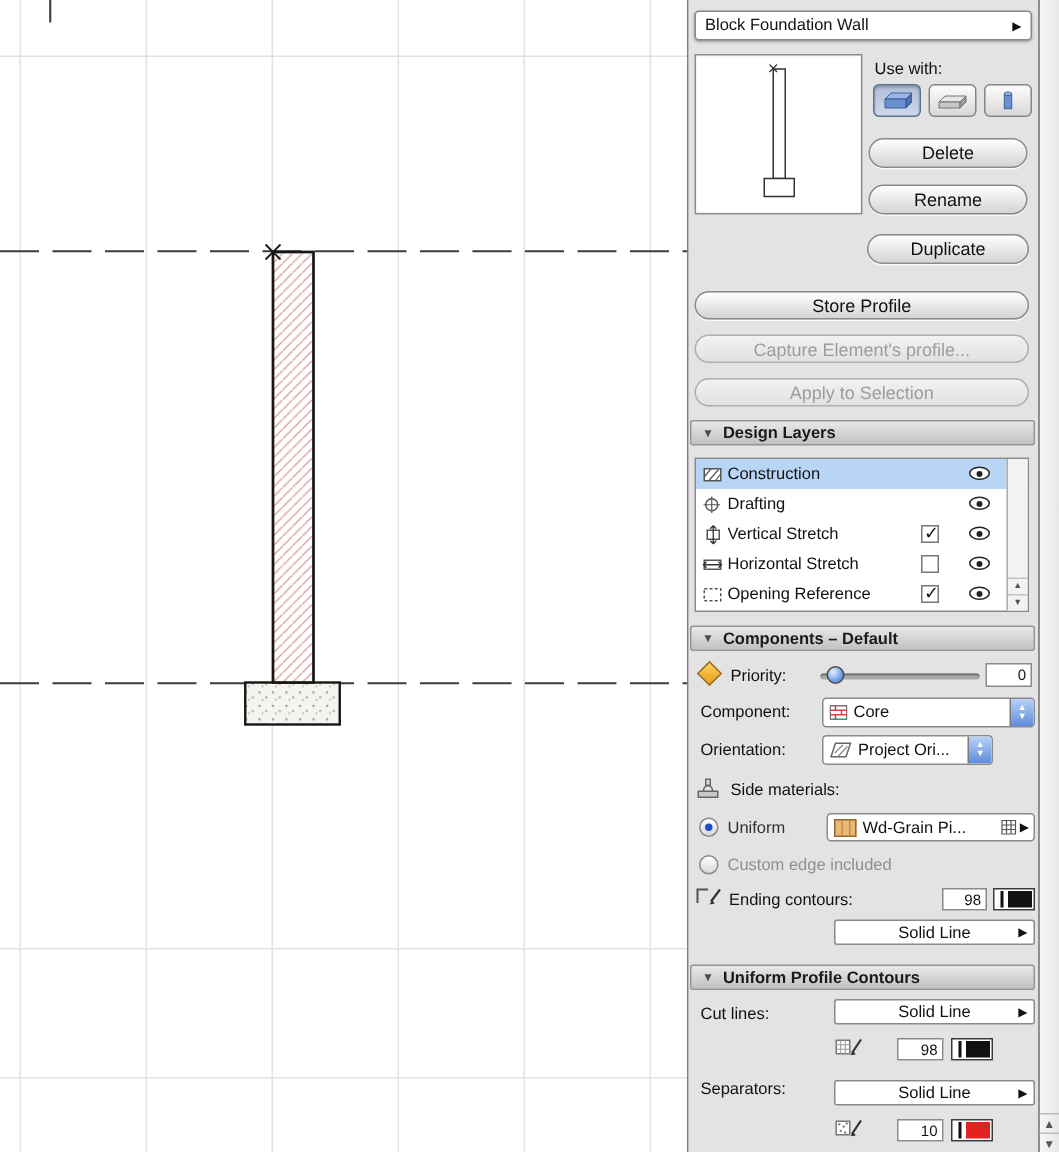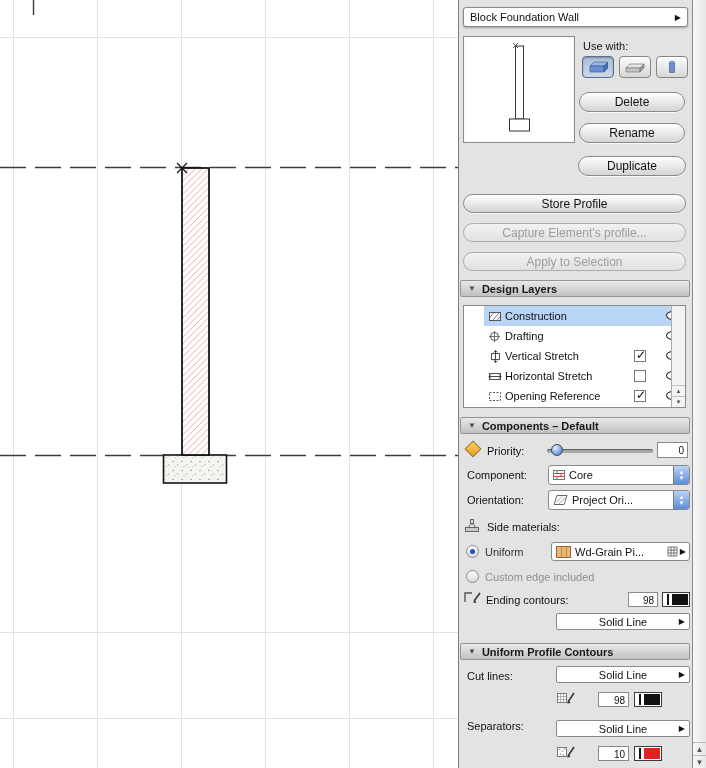--- a/index.html
+++ b/index.html
@@ -34,21 +34,21 @@
   #btn-duplicate{ left:119px; top:156px; width:108px; height:20px; }
   #btn-store    { left:4px;   top:194px; width:223px; height:19px; }
   #btn-capture  { left:4px;   top:223px; width:223px; height:19px; }
   #btn-apply    { left:4px;   top:252px; width:223px; height:19px; }
 
   .sechdr { position:absolute; left:1px; width:230px; height:17px; background:linear-gradient(#e9e9e9,#c1c1c1);
             border:1px solid #949494; border-radius:2px; display:flex; align-items:center; font-weight:bold; font-size:11px; color:#1a1a1a; }
   .sechdr .tri { margin:0 6px 0 7px; font-size:8px; color:#4d4d4d; }
   #hdr-layers { top:280px; } #hdr-components { top:417px; } #hdr-upc { top:643px; }
 
-  #layers-list { position:absolute; left:4px; top:305px; width:223px; height:103px; background:#fff; border:1px solid #8a8a8a;padding-left:20px; }
+  #layers-list { position:absolute; left:4px; top:305px; width:223px; height:103px; background:#fff; border:1px solid #8a8a8a; }
   .lrow { position:relative; height:20px; display:flex; align-items:center; padding-left:4px; font-size:11px; }
   .lrow.sel { background:#b9d5f5; }
   .lrow .licon { width:17px; display:flex; flex:none; }
   .lrow .cb { position:absolute; left:150px; top:4px; width:12px; height:12px; background:#fff; border:1px solid #777; }
   .cb.on::after { content:"✓"; position:absolute; top:-3px; left:1px; font-size:12px; color:#111; }
   .eye { display:inline-block; width:14px; height:9px; border:1px solid #222; border-radius:50%; position:relative; background:#fff; }
   .eye::after { content:""; position:absolute; left:50%; top:50%; width:4px; height:4px; margin:-2px 0 0 -2px; border-radius:50%; background:#222; }
   .lrow .reye { position:absolute; left:182px; top:5px; }
   #list-scroll { position:absolute; right:0; top:0; bottom:0; width:14px; background:#f3f3f3; border-left:1px solid #ababab; }
   #list-scroll .sarr { position:absolute; width:13px; height:11px; text-align:center; font-size:6px; line-height:10px; color:#555; border-top:1px solid #c2c2c2; }
@@ -65,21 +65,21 @@
   .numbox { position:absolute; background:#fff; border:1px solid #8a8a8a; font-size:10px; text-align:right; padding:2px 3px 0 0; }
   #priority-value { left:198px; top:442px; width:31px; height:16px; }
 
   .combo { position:absolute; display:flex; align-items:center; background:#fff; border:1px solid #8a8a8a; border-radius:3px;
            font-size:11px; padding-left:4px; gap:4px; overflow:hidden; }
   .combo .ctext { white-space:nowrap; }
   .stepper { margin-left:auto; width:16px; align-self:stretch; background:linear-gradient(#b9d2f8,#5d8cdb); border-left:1px solid #7b7b7b;
              display:flex; flex-direction:column; align-items:center; justify-content:center; gap:1px; flex:none; }
   .stepper span { color:#fff; font-size:6px; line-height:5px; }
   #component-label { left:8px; top:469px; } #component-combo { left:89px; top:465px; width:142px; height:20px; }
-  #orientation-label { left:8px; top:494px; } #orientation-combo { left:89px; top:490px; width:142px; height:20px; }
+  #orientation-label { left:8px; top:494px; } #orientation-combo { left:89px; top:490px; width:114px; height:20px; }
 
   #sidemat-icon { position:absolute; left:4px; top:517px; }
   #sidemat-label { left:28px; top:521px; }
 
   .radio { position:absolute; width:13px; height:13px; border-radius:50%; border:1px solid #8a8a8a; background:linear-gradient(#fefefe,#d8d8d8); }
   .radio.on::after { content:""; position:absolute; left:3px; top:3px; width:5px; height:5px; border-radius:50%; background:#1d4fd0; }
   #uniform-radio { left:7px; top:545px; } #uniform-label { left:26px; top:546px; color:#333; }
   #material-combo { left:92px; top:542px; width:139px; height:19px;align-items:center; }
   .swatch { width:15px; height:12px; background:#e7b876; border:1px solid #94682e; position:relative; flex:none; }
   .swatch::after { content:""; position:absolute; left:4px; top:0; bottom:0; width:1px; background:#c08c48; box-shadow:5px 0 0 #c08c48; }

